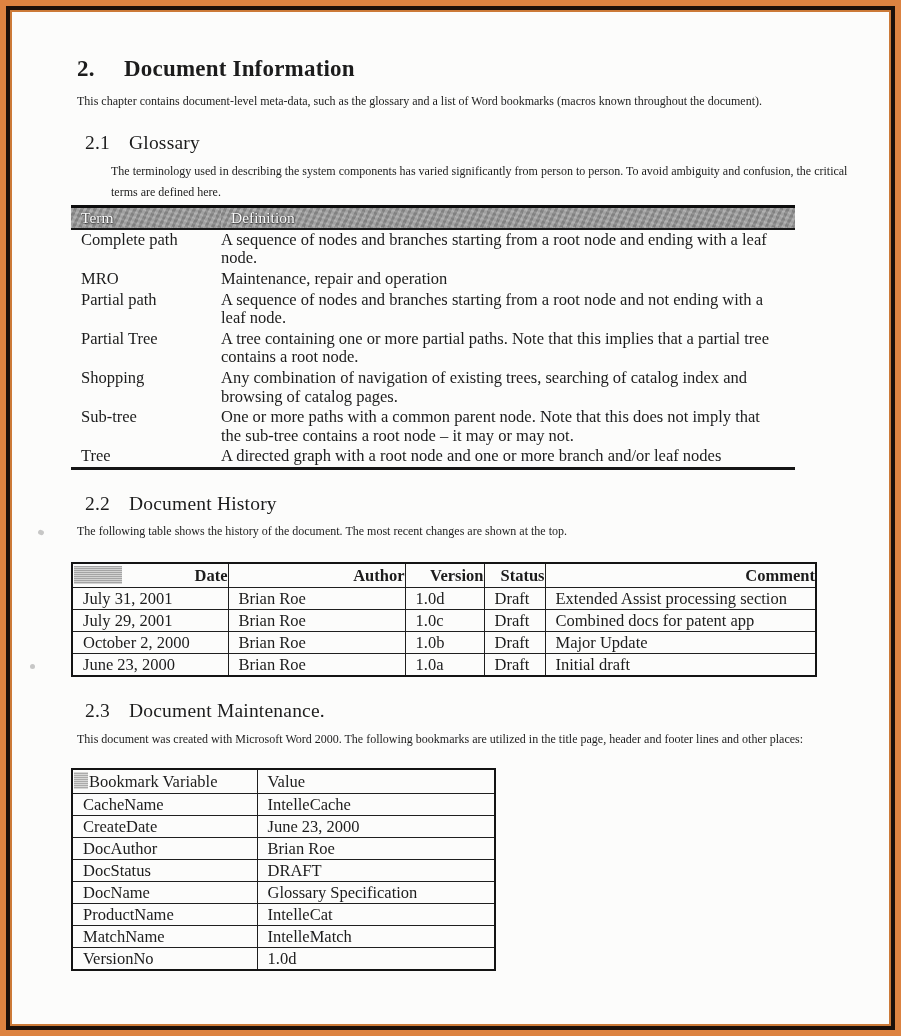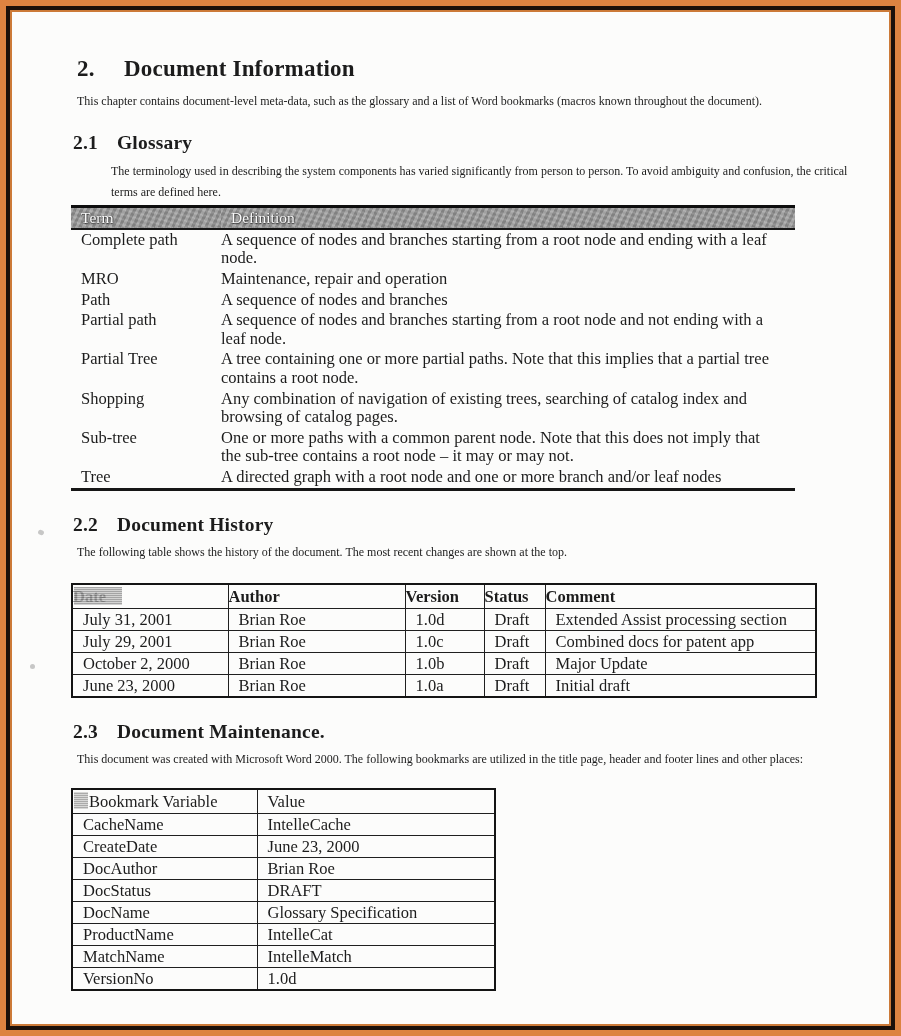--- a/index.html
+++ b/index.html
@@ -41,22 +41,22 @@
 
   
   h1.chapter {
     display: flex; align-items: baseline;
     font-size: 23px; line-height: 1.15; font-weight: bold;
     margin: 0 0 9px 6px; letter-spacing: .2px;
   }
   h1.chapter .num { width: 47px; flex: 0 0 47px; }
   h2.section {
     display: flex; align-items: baseline;
-    font-size: 19.5px; line-height: 1.15; font-weight: bold;
-    margin: 23px 0 6px 2px; letter-spacing: .2px;
+    font-size: 19.5px; line-height: 1.15; font-weight: normal;
+    margin: 23px 0 6px 14px; letter-spacing: .2px;
   }
   h2.section .num { width: 44px; flex: 0 0 44px; }
   h2.first { margin-top: 20px; }
 
   p.body-text {
     font-size: 12px; line-height: 21px;
     margin: 0 0 0 6px; width: 742px;
   }
   p.tight { margin-bottom: 0; margin-left: 40px; }
 
@@ -94,21 +94,21 @@
     font-size: 16.5px;
   }
   table.grid th, table.grid td {
     border: 1.5px solid #1f1f1f;
     line-height: 19px;
     padding: 1px 2px 1px 10px;
     white-space: nowrap;
   }
   table.history { width: 746px; margin-top: 20px; }
   table.history th {
-    text-align: left; font-weight: bold; padding: 2px 0;
+    text-align: right; font-weight: bold; padding: 2px 0;
     position: relative;
   }
   table.history th.c-date { width: 156px; }
   table.history th.c-author { width: 177px; }
   table.history th.c-version { width: 79px; }
   table.history th.c-status { width: 61px; }
   table.history th.c-date::before {
     content: ""; position: absolute; left: 1px; top: 2px;
     width: 48px; height: 18px; opacity: .8;
     background:
@@ -172,24 +172,20 @@
           <tbody>
             <tr>
                 <td>Complete path</td>
                 <td class="def">A sequence of nodes and branches starting from a root node and ending with a leaf node.</td>
               </tr>
               <tr>
                 <td>MRO</td>
                 <td class="def">Maintenance, repair and operation</td>
               </tr>
               <tr>
-                <td>Path</td>
-                <td class="def">A sequence of nodes and branches</td>
-              </tr>
-              <tr>
                 <td>Partial path</td>
                 <td class="def">A sequence of nodes and branches starting from a root node and not ending with a leaf node.</td>
               </tr>
               <tr>
                 <td>Partial Tree</td>
                 <td class="def">A tree containing one or more partial paths.  Note that this implies that a partial tree contains a root node.</td>
               </tr>
               <tr>
                 <td>Shopping</td>
                 <td class="def">Any combination of navigation of existing trees, searching of catalog index and browsing of catalog pages.</td>

